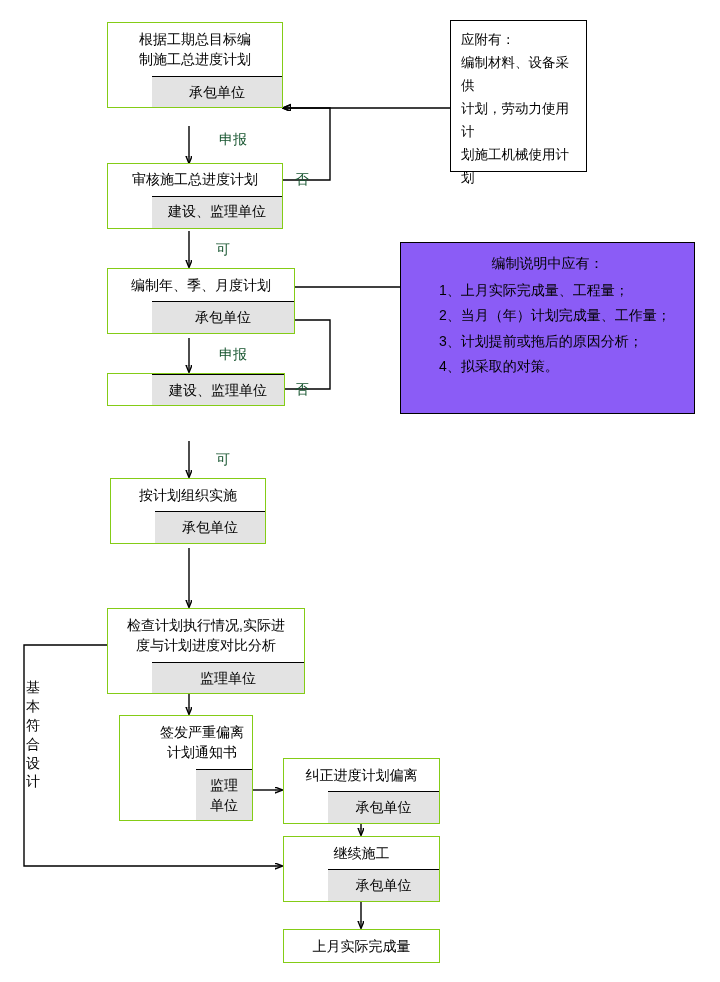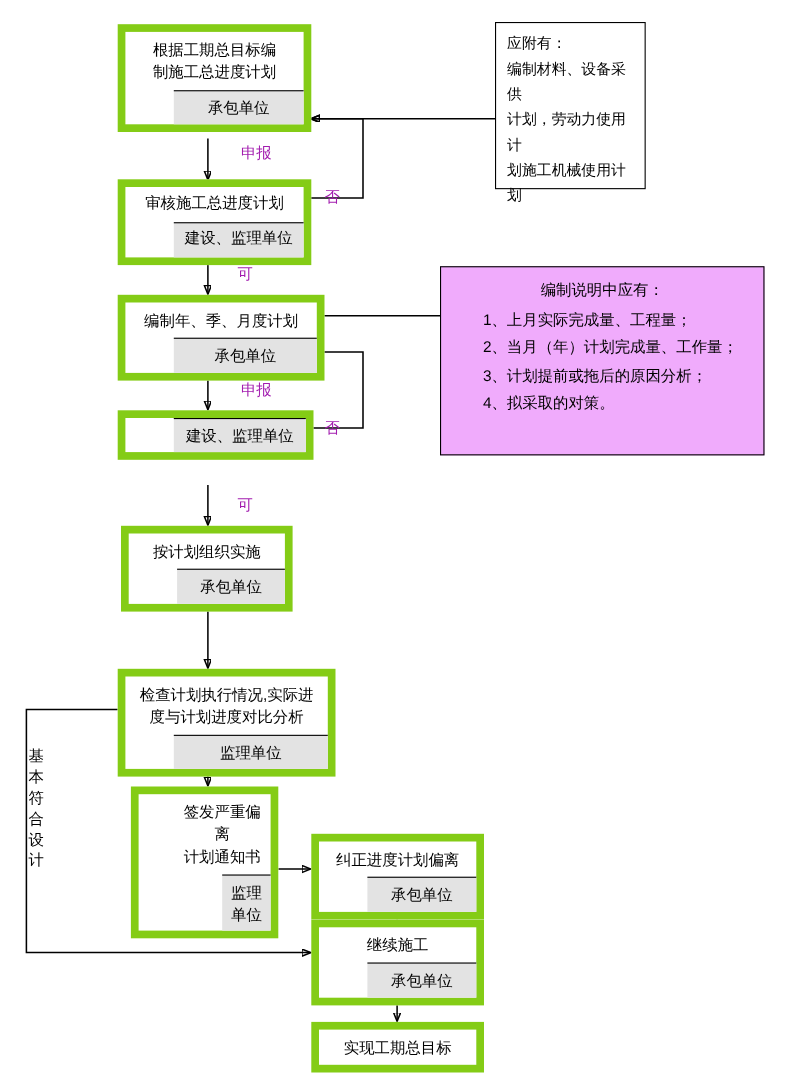--- a/index.html
+++ b/index.html
@@ -12,21 +12,21 @@
     width: 720px;
     height: 982px;
     background: #ffffff;
     font-family: "Liberation Sans", "DejaVu Sans", sans-serif;
     color: #000000;
     overflow: hidden;
   }
   .node {
     position: absolute;
     box-sizing: border-box;
-    border: 7px solid #84cc16;
+    border: 1px solid #84cc16;
     background: #ffffff;
   }
   .node .title {
     box-sizing: border-box;
     padding: 6px 8px;
     text-align: center;
     font-size: 14px;
     line-height: 1.45;
     white-space: pre-line;
   }
@@ -47,40 +47,40 @@
     background: #ffffff;
     font-size: 13.5px;
     line-height: 1.7;
     padding: 8px 10px;
     white-space: pre-line;
   }
   .note-list {
     position: absolute;
     box-sizing: border-box;
     border: 1px solid #000000;
-    background: #f0abfc;
+    background: #8b5cf6;
     padding: 8px 12px;
   }
   .note-list .nl-title {
     text-align: center;
     font-size: 14px;
     line-height: 1.8;
     margin-bottom: 2px;
   }
   .note-list .nl-item {
     font-size: 14px;
     line-height: 1.8;
     padding-left: 6px;
     margin-left: 20px;
   }
   .lbl {
     position: absolute;
     font-size: 14px;
     line-height: 1.3;
-    color: #a21caf;
+    color: #14532d;
     white-space: pre-line;
     text-align: center;
   }
   .vlbl {
     position: absolute;
     font-size: 14px;
     line-height: 1.35;
     width: 18px;
     text-align: center;
   }
@@ -180,21 +180,21 @@
     <div class="title">纠正进度计划偏离</div>
     <div class="sub">承包单位</div>
   </div>
 
   <div class="node" style="left:283px; top:836px; width:157px;">
     <div class="title">继续施工</div>
     <div class="sub">承包单位</div>
   </div>
 
   <div class="node" style="left:283px; top:929px; width:157px;">
-    <div class="title">实现工期总目标</div>
+    <div class="title">上月实际完成量</div>
   </div>
 
   <div class="note" style="left:450px; top:20px; width:137px; height:152px;">应附有：
 编制材料、设备采供
 计划，劳动力使用计
 划施工机械使用计
 划</div>
 
   <div class="note-list" style="left:400px; top:242px; width:295px; height:172px;">
     <div class="nl-title">编制说明中应有：</div>

